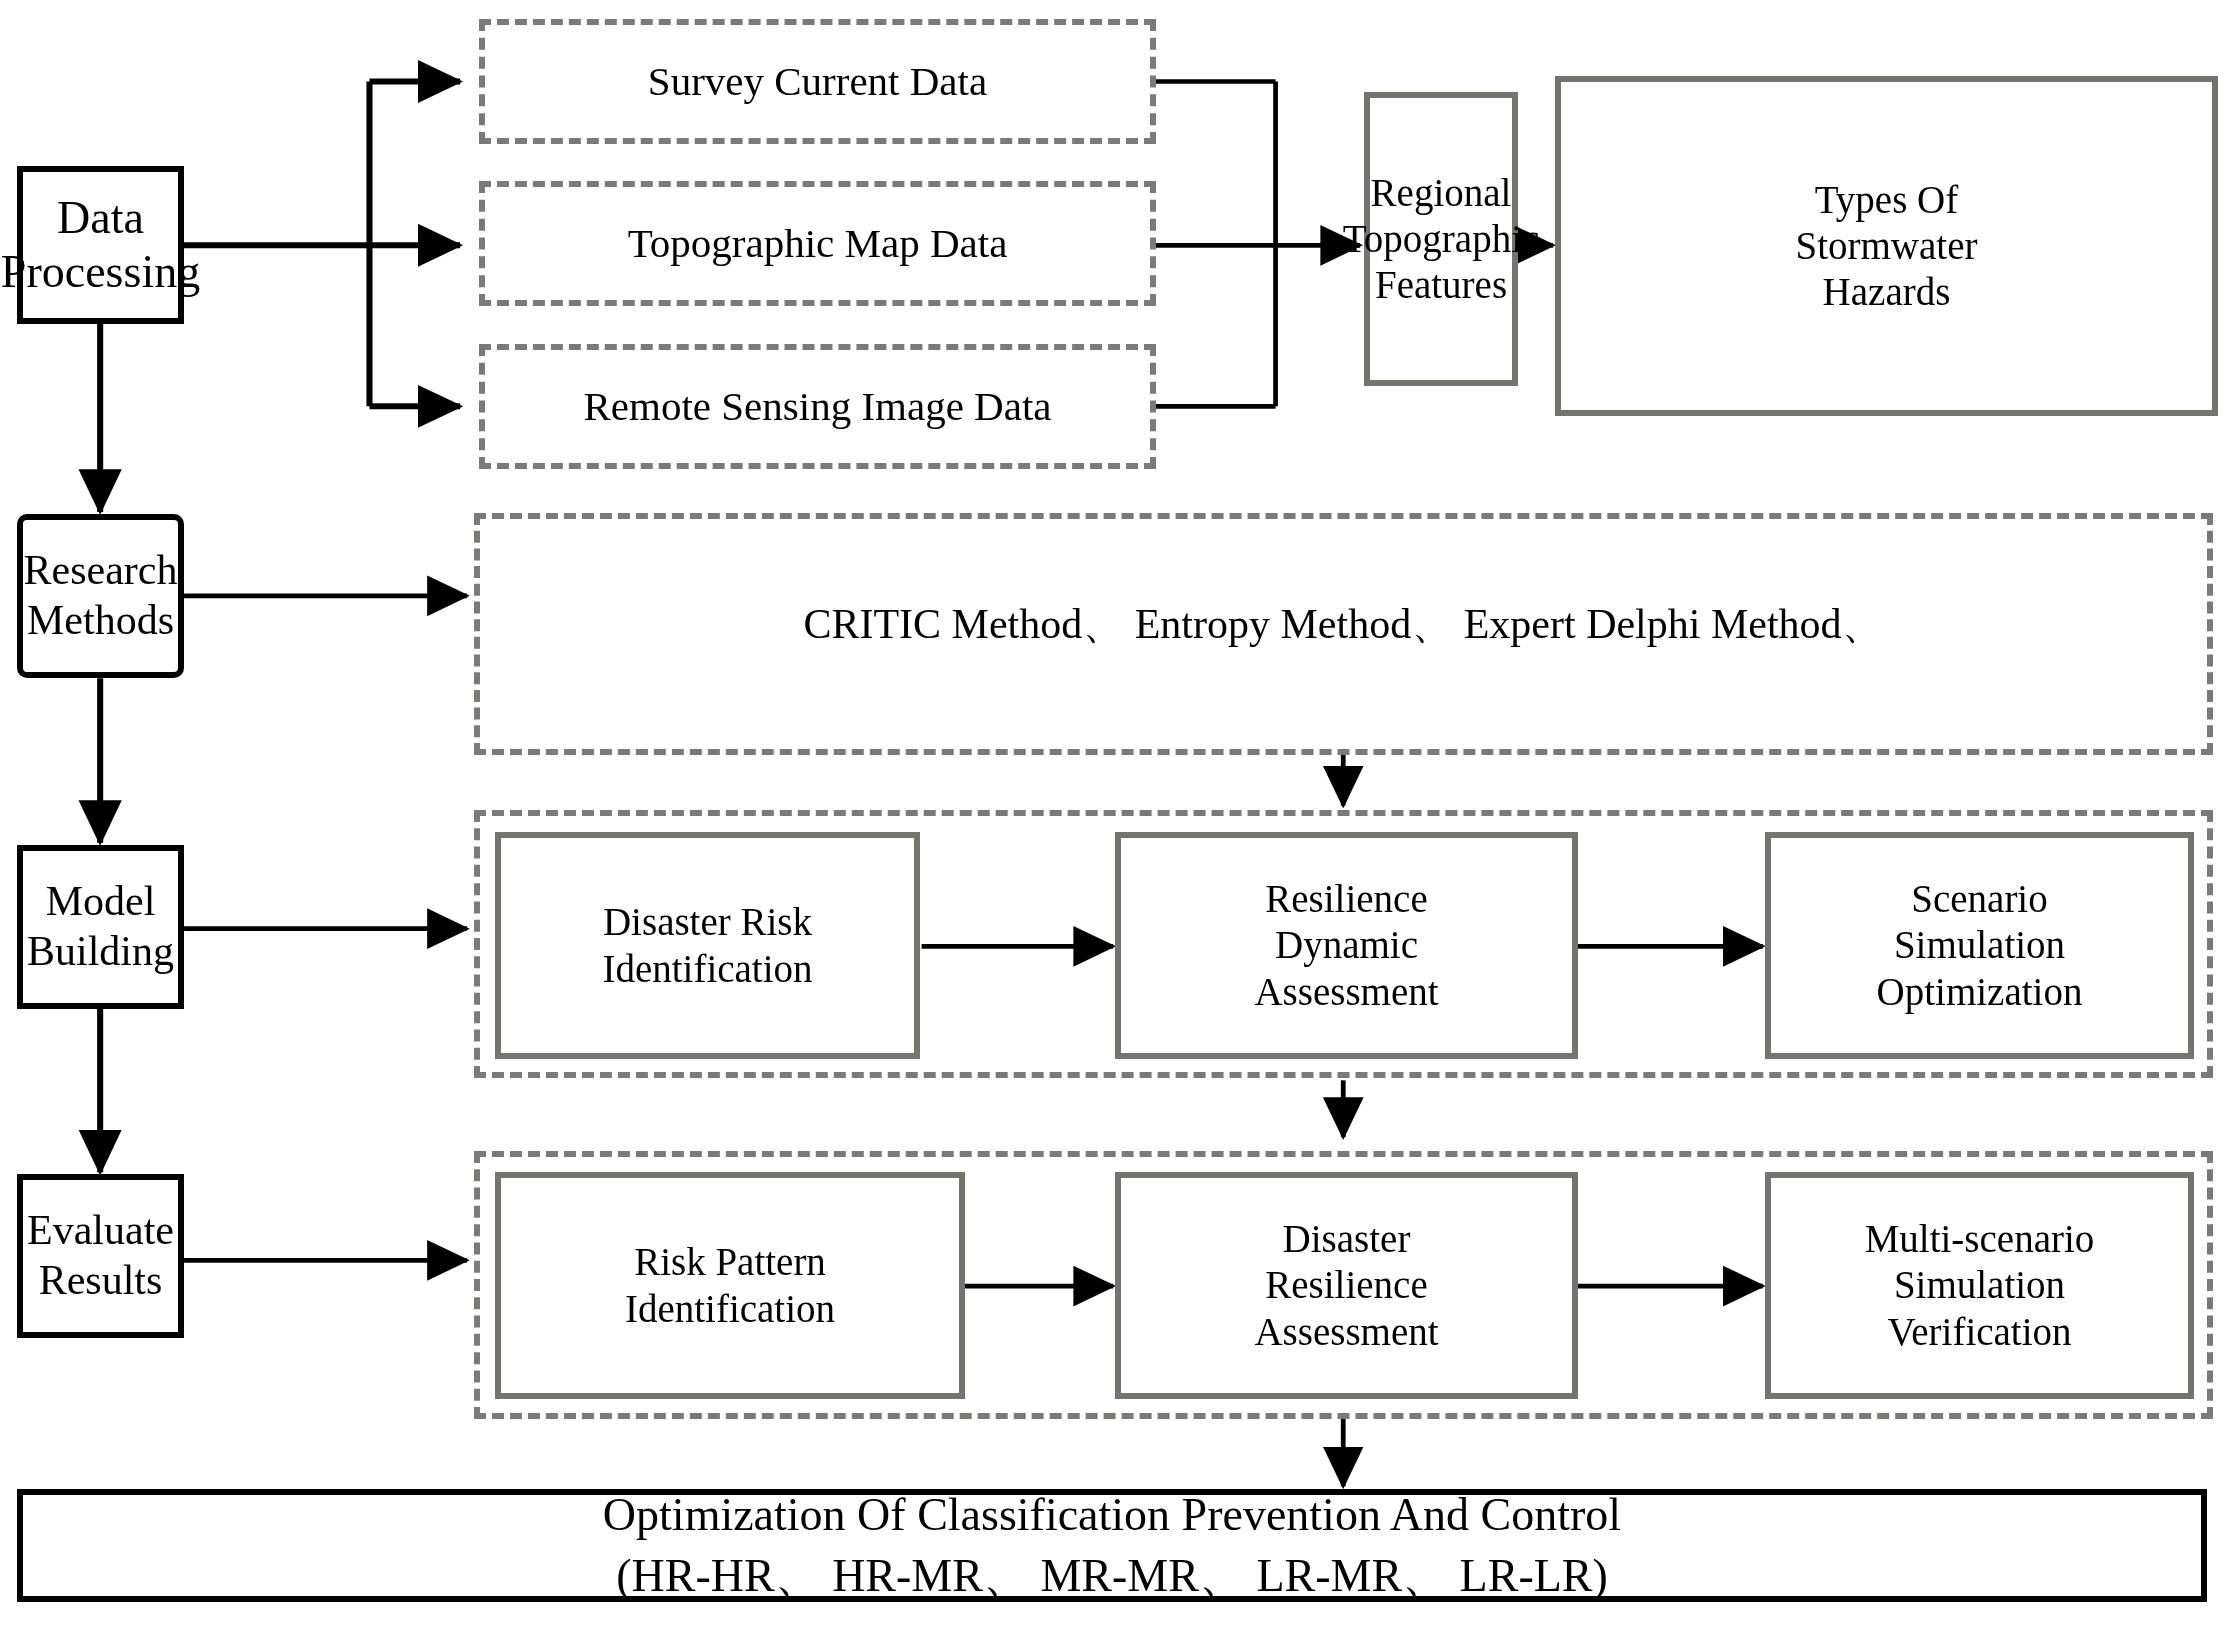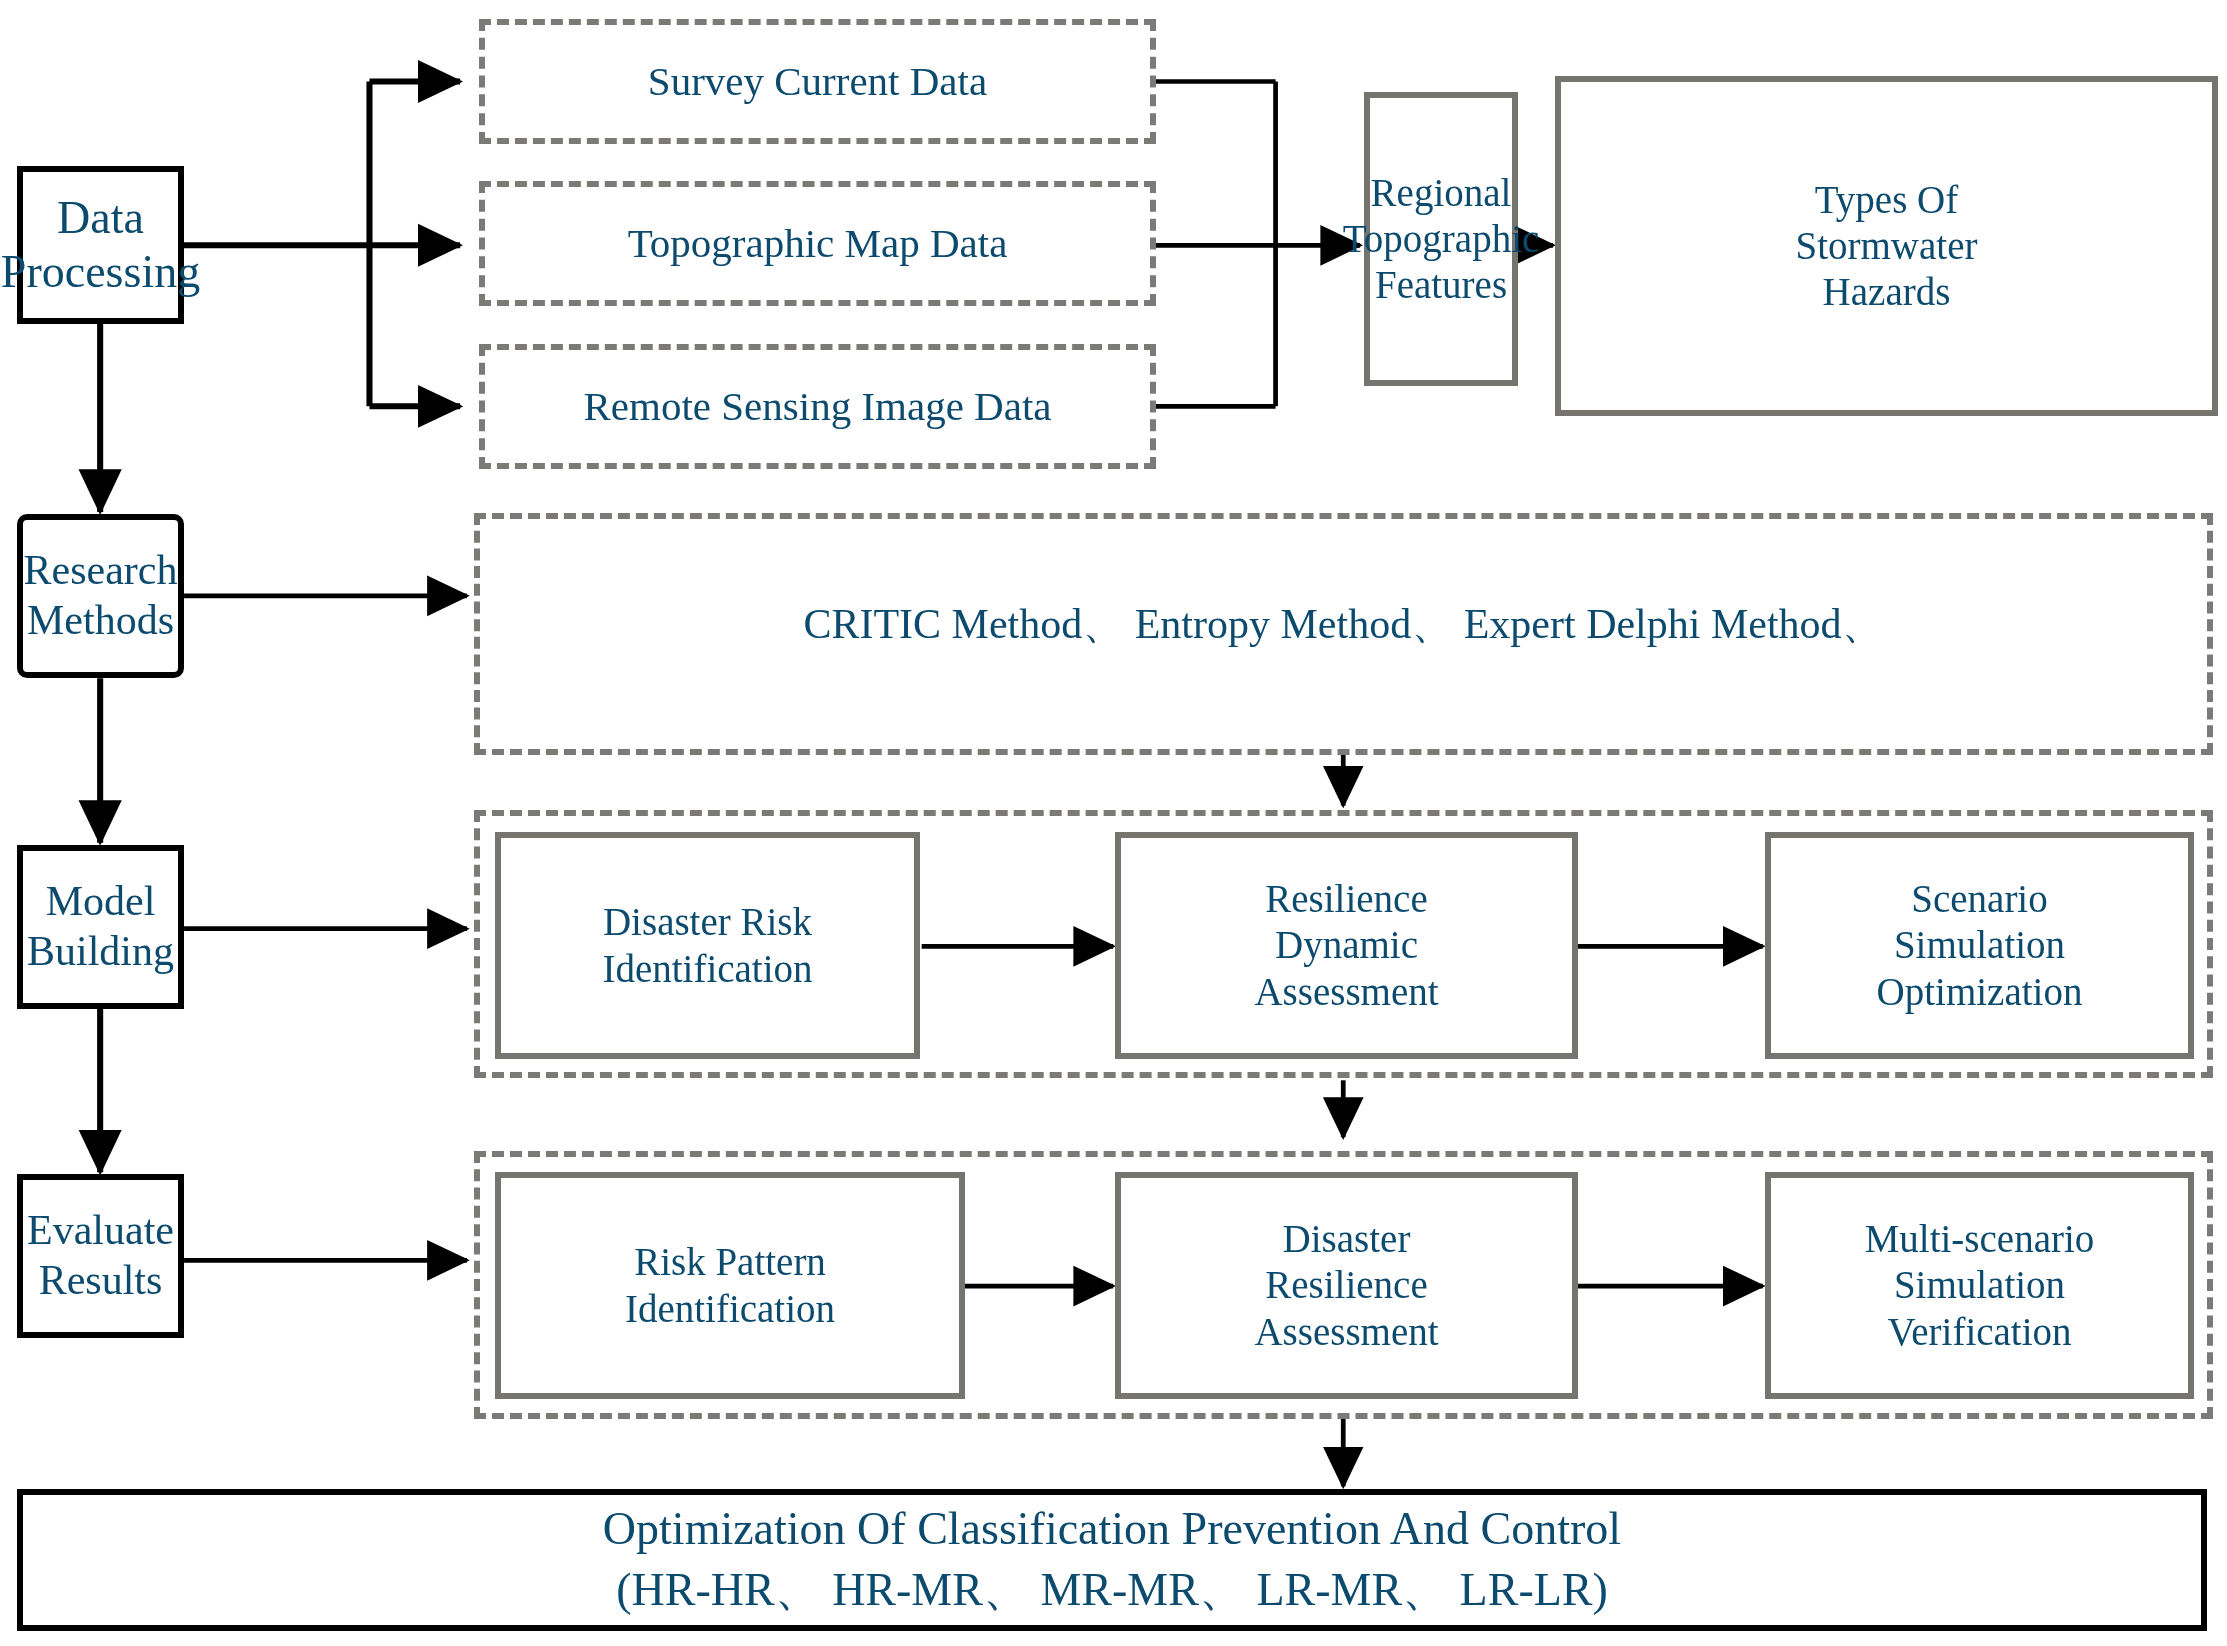--- a/index.html
+++ b/index.html
@@ -16,21 +16,21 @@
     overflow: hidden;
   }
   .node {
     position: absolute;
     box-sizing: border-box;
     display: flex;
     align-items: center;
     justify-content: center;
     text-align: center;
     background: #ffffff;
-    color: #0c4a6e;
+    color: #000000;
     line-height: 1.18;
   }
   
   .box-black {
     border: 6.1px solid #000000;
   }
   
   .box-gray {
     border: 6.1px solid #76746f;
   }
@@ -196,19 +196,19 @@
 Resilience
 Assessment</span>
   </div>
 
   <div class="node box-gray t-58" style="left:1765px; top:1172px; width:429px; height:227px;">
     <span style="white-space:pre-line;">Multi-scenario
 Simulation
 Verification</span>
   </div>
 
-  <div class="node box-black" style="left:17px; top:1489px; width:2190px; height:142px; flex-direction:column;">
+  <div class="node box-black" style="left:17px; top:1489px; width:2190px; height:113px; flex-direction:column;">
     <div class="t-68" style="margin-bottom:6.8px;">Optimization Of Classification Prevention And Control</div>
     <div class="t-68">(HR-HR、 HR-MR、 MR-MR、 LR-MR、 LR-LR)</div>
   </div>
 
 </div>
 
 
 </body></html>

